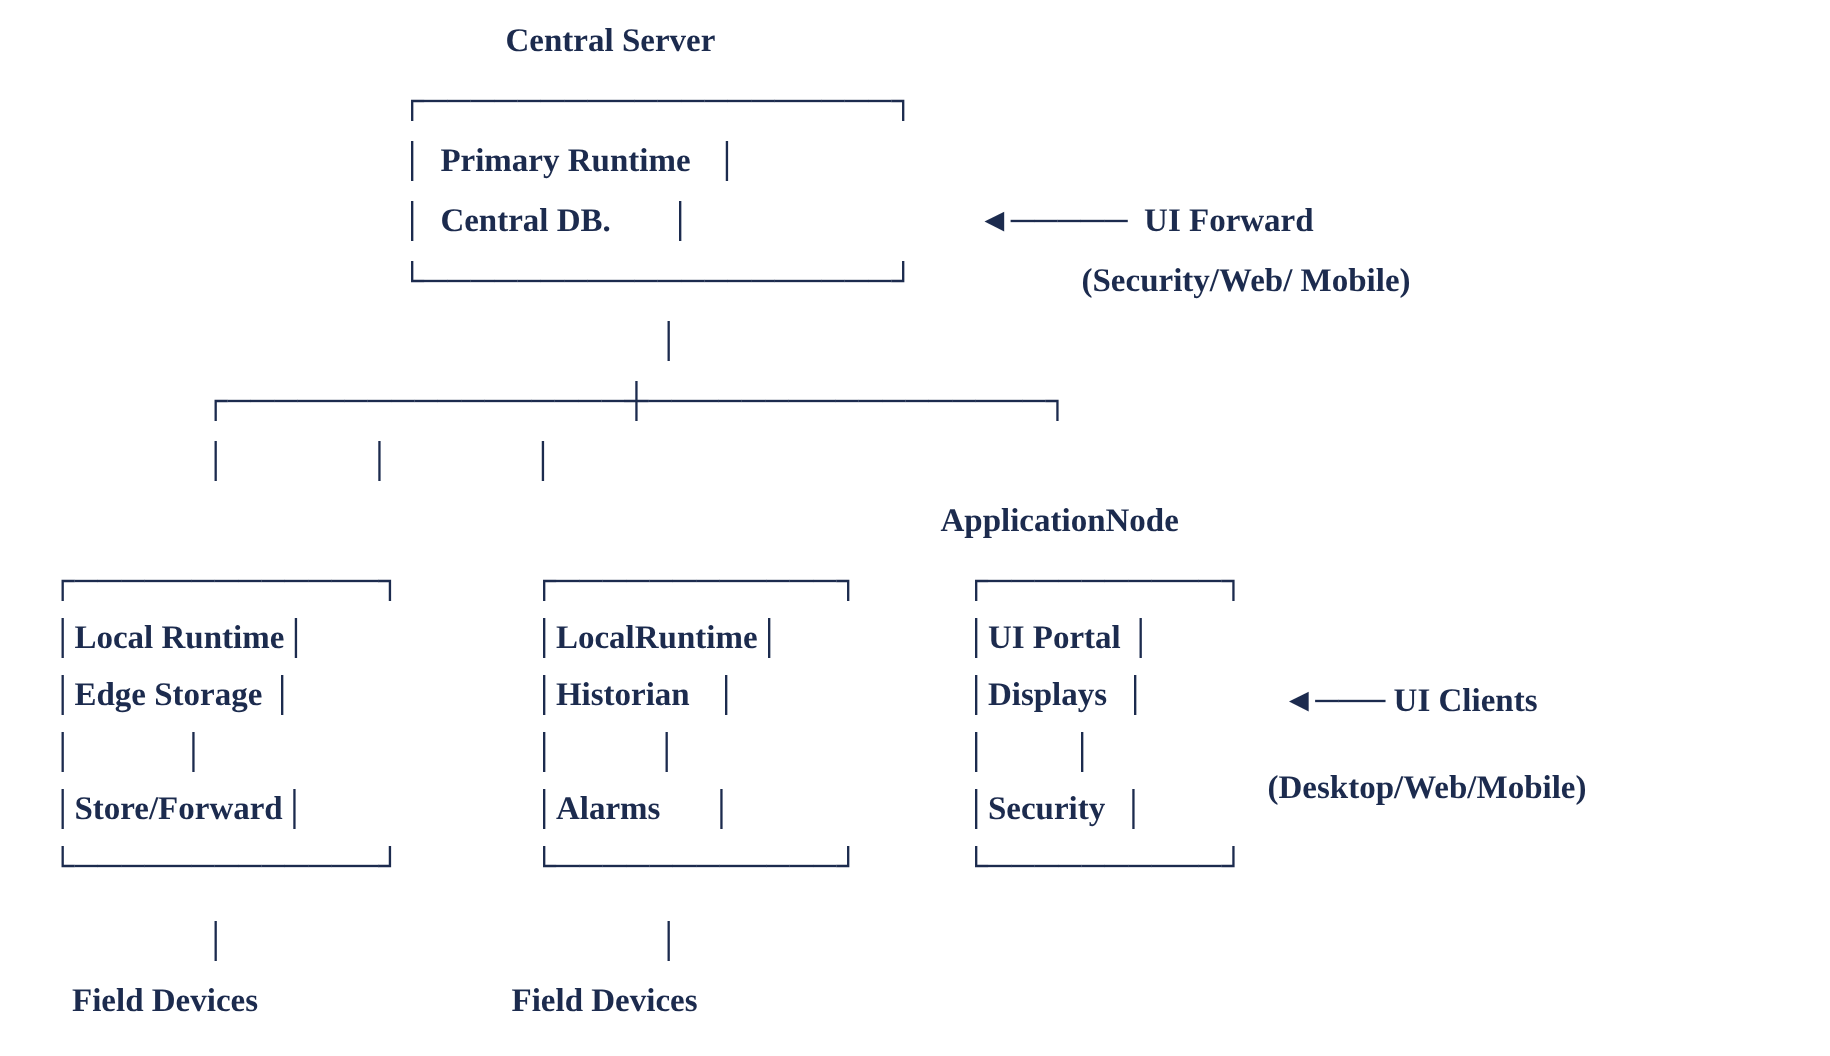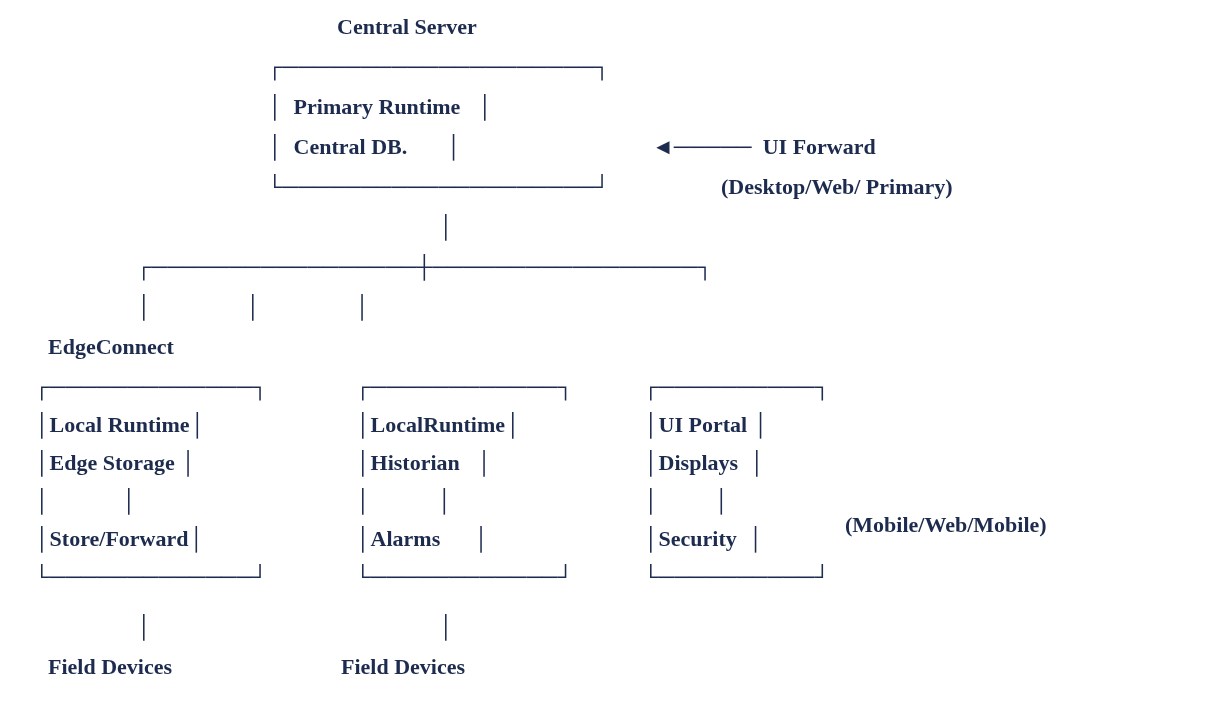--- a/index.html
+++ b/index.html
@@ -36,31 +36,31 @@
 
   <pre class="t" style="left:337px; top:7px">Central Server</pre>
 
   <pre class="t" style="left:267px; top:47px">┌────────────────────┐
 │  Primary Runtime   │
 │  Central DB.       │
 └────────────────────┘</pre>
 
   <pre class="t" style="left:652px; top:127px">◄─────  UI Forward</pre>
 
-  <pre class="t" style="left:721px; top:167px">(Desktop/Web/ Primary)</pre>
+  <pre class="t" style="left:721px; top:167px">(Security/Web/ Mobile)</pre>
 
   <pre class="t" style="left:438px; top:207px">│</pre>
 
   <pre class="t" style="left:136px; top:247px">┌─────────────────┼─────────────────┐</pre>
 
   <pre class="t" style="left:136px; top:287px">│                 │                 │</pre>
 
-  <pre class="t" style="left:48px; top:327px">EdgeConnect</pre>
 
 
+  <pre class="t" style="left:627px; top:327px">ApplicationNode</pre>
 
   <pre class="t box" style="left:34px; top:368px">┌─────────────┐
 │Local Runtime│
 │Edge Storage │
 │             │
 │Store/Forward│
 └─────────────┘</pre>
 
   <pre class="t box" style="left:355px; top:368px">┌────────────┐
 │LocalRuntime│
@@ -69,22 +69,23 @@
 │Alarms      │
 └────────────┘</pre>
 
   <pre class="t box" style="left:643px; top:368px">┌──────────┐
 │UI Portal │
 │Displays  │
 │          │
 │Security  │
 └──────────┘</pre>
 
+  <pre class="t" style="left:855px; top:447px">◄─── UI Clients</pre>
 
-  <pre class="t" style="left:845px; top:505px">(Mobile/Web/Mobile)</pre>
+  <pre class="t" style="left:845px; top:505px">(Desktop/Web/Mobile)</pre>
 
   <pre class="t" style="left:136px; top:607px">│</pre>
 
   <pre class="t" style="left:438px; top:607px">│</pre>
 
   <pre class="t" style="left:48px; top:647px">Field Devices</pre>
 
   <pre class="t" style="left:341px; top:647px">Field Devices</pre>
 
 </div>

